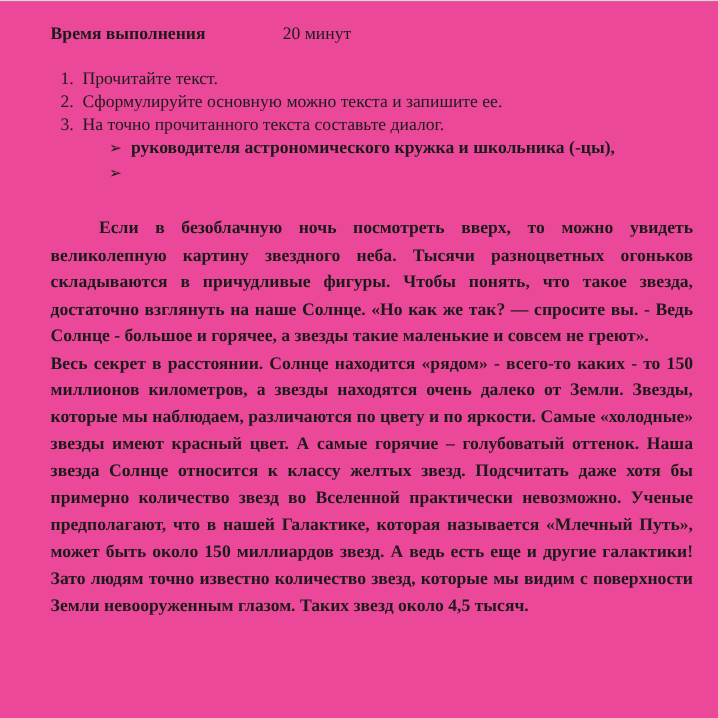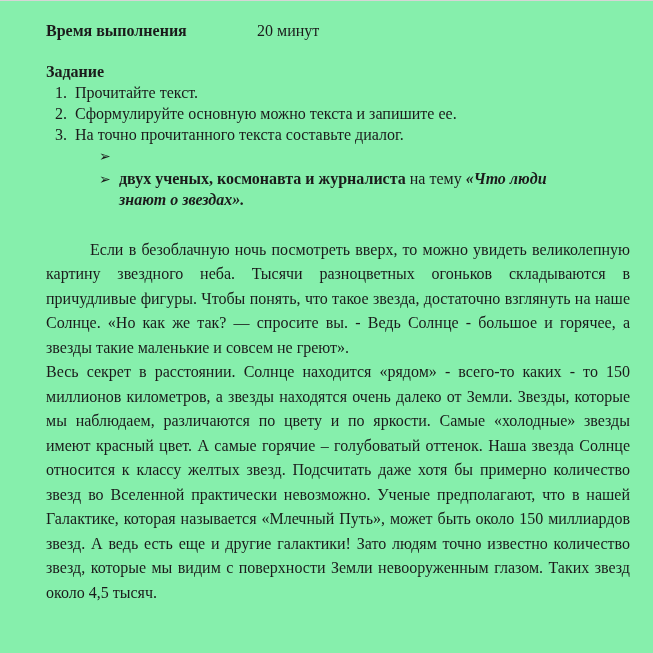--- a/index.html
+++ b/index.html
@@ -5,21 +5,21 @@
   html, body {
     margin: 0;
     padding: 0;
     background: #ffffff;
   }
   .page {
     position: relative;
     width: 653px;
     height: 653px;
     box-sizing: border-box;
-    background: #86efac;
+    background: #ec4899;
     border-top: 1px solid #d6d6d6;
     padding: 19px 23px 0 46px;
     font-family: "Liberation Serif", "DejaVu Serif", serif;
     font-size: 16px;
     color: #1b1b1b;
     overflow: hidden;
   }
   .header-row {
     line-height: 21px;
     margin-bottom: 20px;
@@ -64,61 +64,61 @@
     font-weight: normal;
   }
   .bullet-text .bold-italic {
     font-weight: bold;
     font-style: italic;
   }
   .body-text {
     margin-top: 27px;
     text-align: justify;
     line-height: 24.5px;
+    font-weight: bold;
   }
   .body-text p {
     margin: 0;
   }
   .indent-first {
     text-indent: 44px;
   }
 </style>
 </head>
 <body>
 
 <div class="page">
 
   <div class="header-row">
     <span class="header-label">Время выполнения</span><span>20 минут</span>
   </div>
 
-  <div class="section-title">Задание</div>
 
   <div class="task-list">
     <div class="task-item">
       <span class="task-num">1.</span>
       <span class="task-text">Прочитайте текст.</span>
     </div>
     <div class="task-item">
       <span class="task-num">2.</span>
       <span class="task-text">Сформулируйте основную можно текста и запишите ее.</span>
     </div>
     <div class="task-item">
       <span class="task-num">3.</span>
       <span class="task-text">На точно прочитанного текста составьте диалог.</span>
     </div>
   </div>
 
   <div class="bullet-list">
     <div class="bullet-row">
       <span class="bullet-marker">➢</span>
+      <span class="bullet-text"><span>руководителя астрономического кружка и школьника (-цы),</span></span>
     </div>
     <div class="bullet-row">
       <span class="bullet-marker">➢</span>
-      <span class="bullet-text"><span>двух ученых, космонавта и  журналиста</span><span class="regular"> на тему </span><span class="bold-italic">«Что люди знают о звездах».</span></span>
     </div>
   </div>
 
   <div class="body-text">
     <p class="indent-first">Если в безоблачную ночь посмотреть вверх, то можно увидеть великолепную картину звездного неба. Тысячи разноцветных огоньков складываются в причудливые фигуры. Чтобы понять, что такое звезда, достаточно взглянуть на наше Солнце. «Но как же так? — спросите вы. - Ведь Солнце - большое и горячее, а звезды такие маленькие и совсем не греют».</p>
     <p>Весь секрет в расстоянии. Солнце находится «рядом» - всего-то каких - то 150 миллионов километров, а звезды находятся очень далеко от Земли. Звезды, которые мы наблюдаем, различаются по цвету и по яркости. Самые «холодные» звезды имеют красный цвет. А самые горячие – голубоватый оттенок. Наша звезда Солнце относится к классу желтых звезд. Подсчитать даже хотя бы примерно количество звезд во Вселенной практически невозможно. Ученые предполагают, что в нашей Галактике, которая называется «Млечный Путь», может быть около 150 миллиардов звезд. А ведь есть еще и другие галактики! Зато  людям точно известно количество звезд, которые мы видим  с поверхности Земли невооруженным глазом. Таких звезд около 4,5 тысяч.</p>
   </div>
 
 </div>
 

